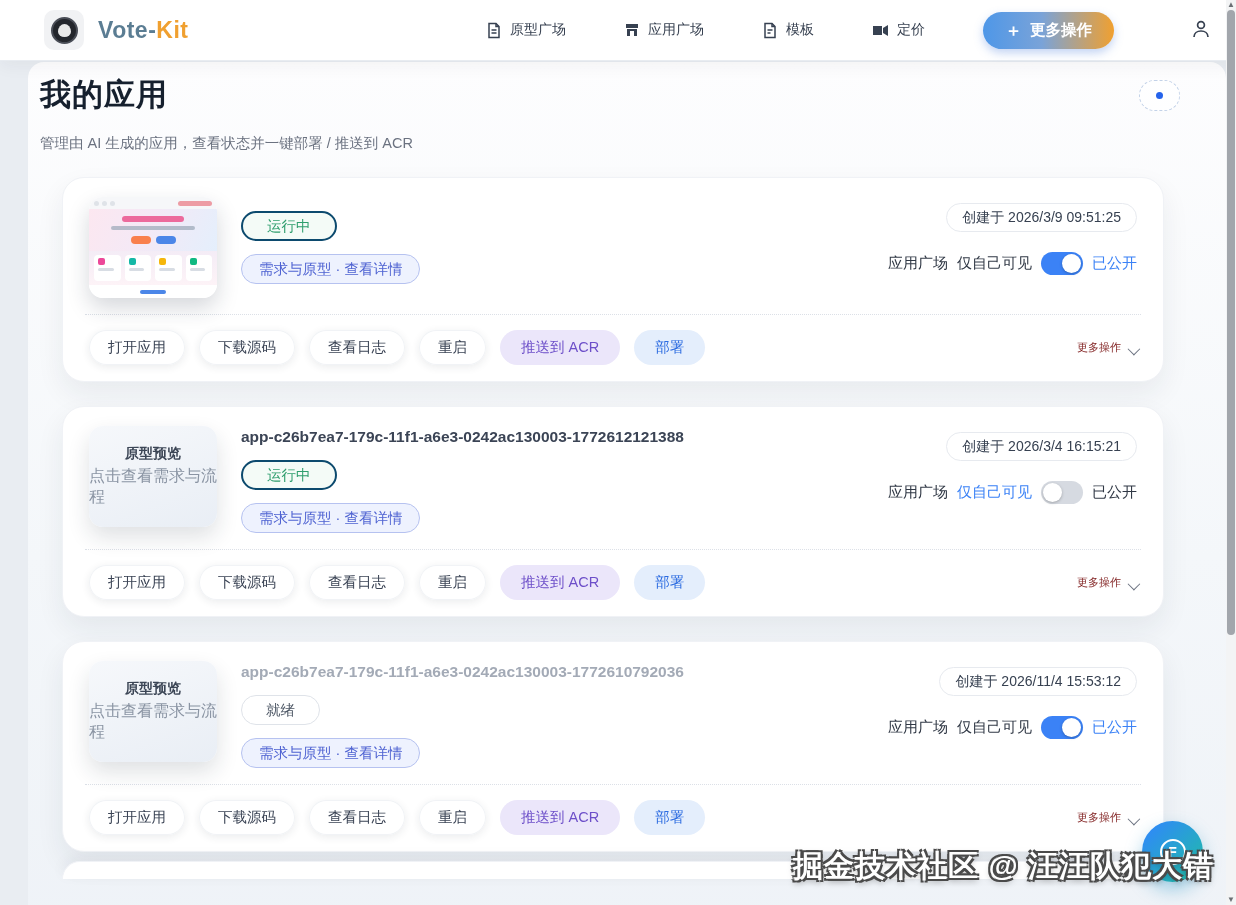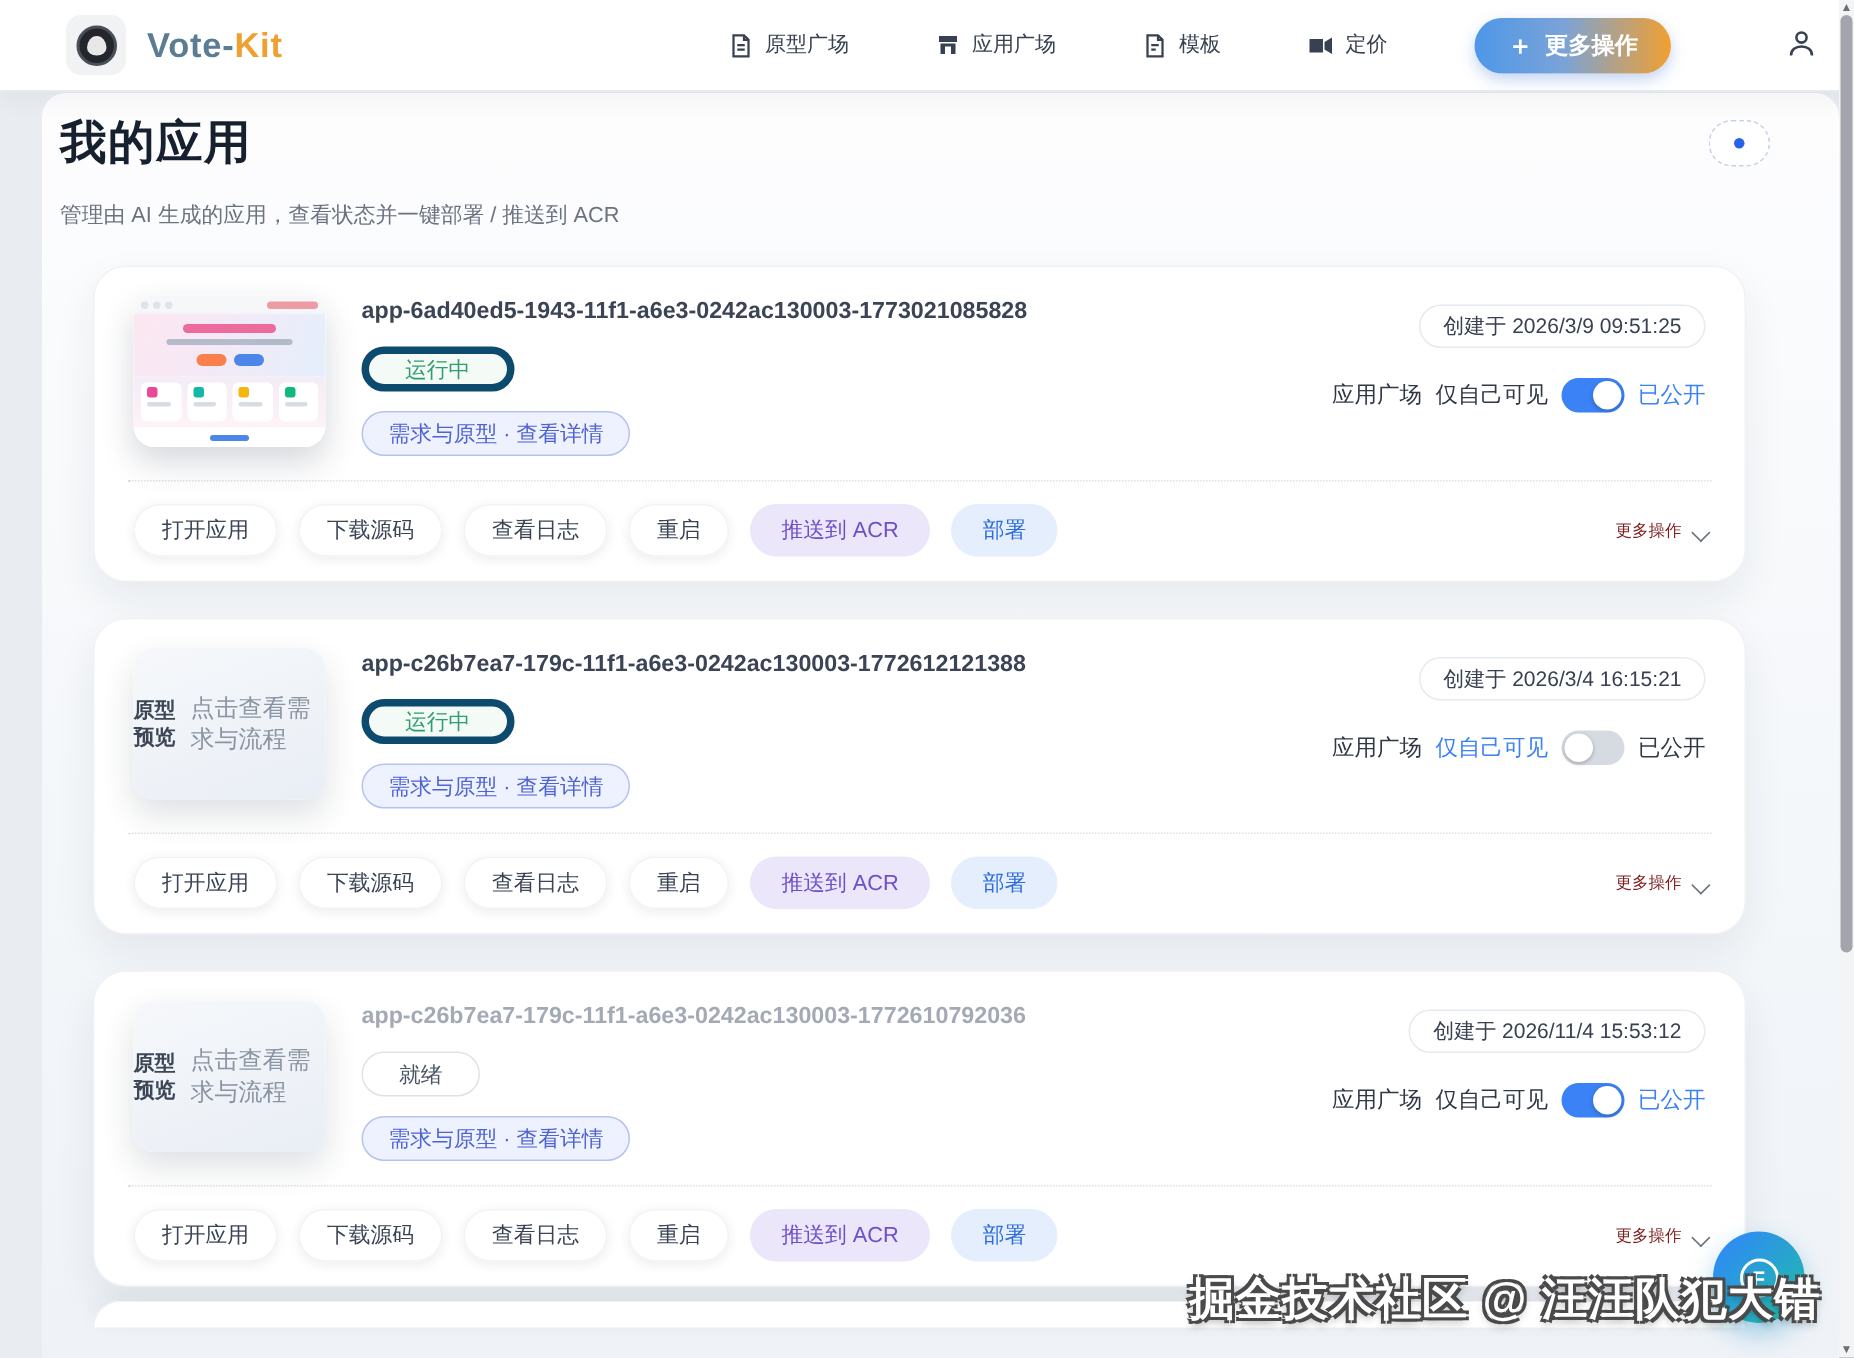--- a/index.html
+++ b/index.html
@@ -50,21 +50,21 @@
   
   .card-list { margin:8px 0 0 22px; width:1102px; }
   .app-card { background:#fff; border:1px solid #f0f2f6; border-radius:22px;
     padding:19px 26px 16px 26px; margin-top:24px;
     box-shadow:0 12px 28px rgba(30,41,59,.07); }
   .card-top { display:flex; }
 
   .thumb { width:128px; height:101px; border-radius:14px; flex:0 0 auto; overflow:hidden;
     box-shadow:0 10px 22px rgba(30,41,59,.18); cursor:pointer; background:#fff; }
   .thumb.placeholder { background:linear-gradient(160deg,#f6f8fb 0%,#e9eef5 100%);
-    display:flex; flex-direction:row; align-items:center; justify-content:center; gap:3px;
+    display:flex; flex-direction:column; align-items:center; justify-content:center; gap:3px;
     box-shadow:0 10px 22px rgba(30,41,59,.14); }
   .thumb.placeholder .t1 { font-size:14px; font-weight:700; color:#3c4656; }
   .thumb.placeholder .t2 { font-size:16px; color:#8a94a3; }
 
   
   .mini { width:100%; height:100%; display:flex; flex-direction:column; }
   .mini-bar { height:12px; background:#f6f7f9; display:flex; align-items:center; padding:0 5px; gap:3px; }
   .mini-bar i { width:5px; height:5px; border-radius:50%; background:#dfe3e8; }
   .mini-bar .addr { margin-left:auto; width:34px; height:5px; border-radius:3px; background:#e6525e; opacity:.55; }
   .mini-hero { flex:1; background:linear-gradient(115deg,#fce7f0 0%,#f4e9f6 45%,#e4effc 100%);
@@ -80,21 +80,21 @@
   .mini-card .l { display:block; width:70%; height:3px; border-radius:2px; background:#d8dde4; }
   .mc1 i{background:#ec4899;} .mc2 i{background:#14b8a6;} .mc3 i{background:#f5b60b;} .mc4 i{background:#10b981;}
   .mini-foot { height:13px; background:#fff; display:flex; align-items:center; justify-content:center; }
   .mini-foot i { width:26px; height:4px; border-radius:2px; background:#4b86e8; }
 
   .card-mid { flex:1; margin-left:24px; display:flex; flex-direction:column; align-items:flex-start; }
   .app-id { font-size:15.5px; font-weight:700; color:#3b4455; margin-top:2px; }
   .app-card.ready .app-id { color:#a3aab6; font-weight:600; }
   .status-pill { margin-top:14px; height:30px; padding:0 24px; display:flex; align-items:center;
     border-radius:16px; font-size:14.5px; cursor:default; }
-  .status-pill.running { color:#2f9e6e; border:5px solid #0c4a6e; background:#f4fbf7; }
+  .status-pill.running { color:#2f9e6e; border:2px solid #0c4a6e; background:#f4fbf7; }
   .status-pill.ready { color:#4b5563; border:1px solid #dfe3e9; background:#fff; }
   .detail-pill { margin-top:13px; height:30px; padding:0 17px; display:flex; align-items:center;
     border-radius:16px; font-size:14.5px; color:#4f63d2; border:1px solid #b6c2f0;
     background:#eef2fe; cursor:pointer; }
 
   .card-right { display:flex; flex-direction:column; align-items:flex-end; gap:20px; margin-top:6px; }
   .created-pill { height:29px; padding:0 15px; display:flex; align-items:center; border-radius:15px;
     font-size:14px; color:#374151; border:1px solid #e7eaef; background:#fff; }
   .vis-row { display:flex; align-items:center; gap:9px; font-size:15px; color:#303845; }
   .vis-row .market { font-weight:400; }
@@ -257,21 +257,20 @@
                     <i></i>
                     <span class="l"></span>
                   </div>
               </div>
               <div class="mini-foot">
                   <i></i>
                 </div>
             </div>
           </div>
           <div class="card-mid">
-            <div class="app-id">app-6ad40ed5-1943-11f1-a6e3-0242ac130003-1773021085828</div>
             <div class="status-pill running">运行中</div>
             <div class="detail-pill">需求与原型 · 查看详情</div>
           </div>
           <div class="card-right">
             <div class="created-pill">创建于 2026/3/9 09:51:25</div>
             <div class="vis-row vis-on">
               <span class="market">应用广场</span>
               <span class="priv">仅自己可见</span>
               <div class="toggle on">
                   <div class="knob"></div>

